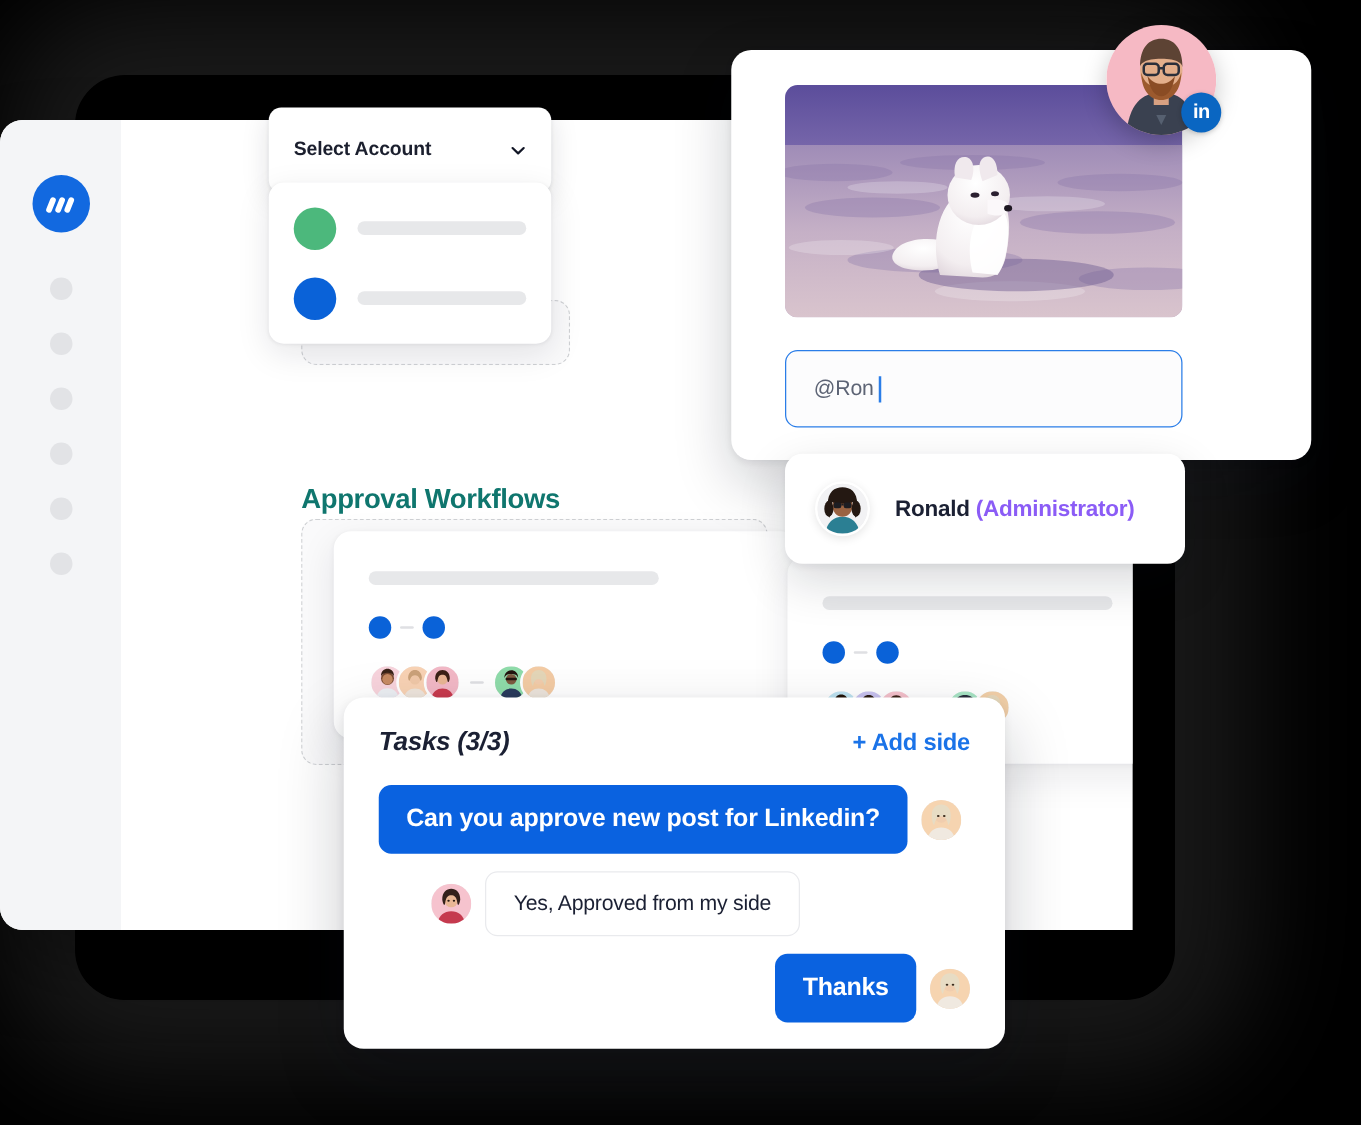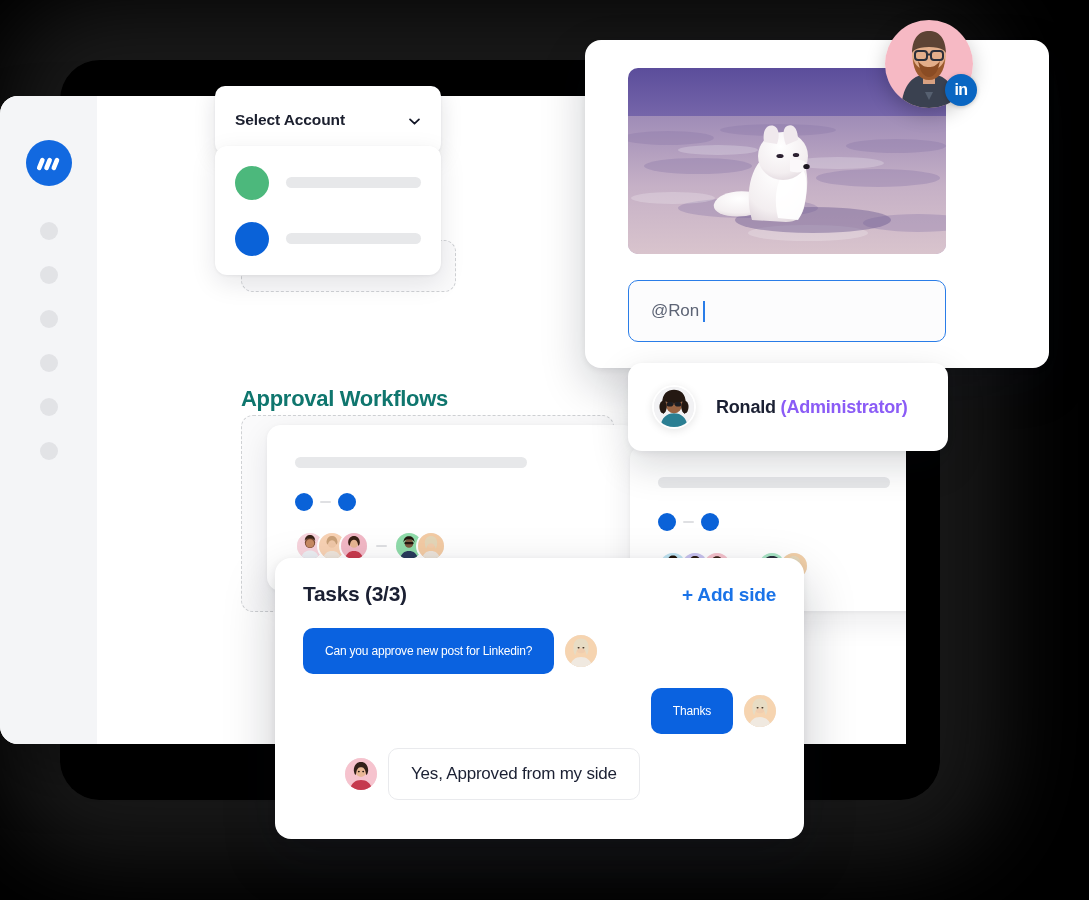--- a/index.html
+++ b/index.html
@@ -163,28 +163,28 @@
   .ms-name .r { font-weight: 700; color: #8b5cf6; }
 
   
   .tasks {
     position: absolute; left: 275px; top: 558px; width: 529px; height: 281px;
     background: #ffffff; border-radius: 16px;
     box-shadow: 0 22px 52px rgba(12,16,30,0.22), 0 2px 8px rgba(12,16,30,0.07);
     padding: 24px 28px;
   }
   .tasks-head { display: flex; align-items: baseline; justify-content: space-between; }
-  .tasks-title { font-size: 21px; font-weight: 700; color: #1b2033; letter-spacing: -0.3px; }
+  .tasks-title { font-size: 21px; font-weight: 700; color: #1b2033; letter-spacing: -0.3px; font-style: italic; }
   .add-task { font-size: 19px; font-weight: 700; color: #1a73e8; letter-spacing: -0.2px; cursor: pointer; }
 
   .msg-row { display: flex; align-items: center; gap: 11px; }
 
   .bubble-blue {
     background: #0a62e0; color: #ffffff; border-radius: 10px;
-    font-size: 12px; font-weight: 400; letter-spacing: -0.2px;
+    font-size: 20px; font-weight: 700; letter-spacing: -0.2px;
     padding: 16px 22px; display: flex; align-items: center;
   }
   .bubble-white {
     background: #ffffff; border: 1px solid #e9eaed; border-radius: 10px;
     color: #1b2033; font-size: 17px; font-weight: 400; letter-spacing: -0.2px;
     padding: 15px 22px; display: flex; align-items: center;
   }
   .r1 { margin-top: 22px; }
   .r2 { margin-top: 14px; padding-left: 42px; }
   .r3 { margin-top: 14px; justify-content: flex-end; }
@@ -484,42 +484,42 @@
             <rect width="40" height="40" fill="#f6d4b0"></rect>
             <circle cx="20" cy="16" r="6.8" fill="#f0cdae"></circle>
             <path d="M6 40c1.6-8.5 7-12.5 14-12.5S32.4 31.5 34 40z" fill="#f0e9e0"></path>
             <path d="M10.5 15.5c0-7.5 4.2-11 9.5-11s9.5 3.5 9.5 11c0 5-1.5 9.5-2.5 9.5-1.5-6.5-3-8.5-7-8.5s-5.5 2-7 8.5c-1 0-2.5-4.5-2.5-9.5z" fill="#e7dcc4"></path>
             <ellipse cx="17" cy="16" rx="1.3" ry="1" fill="#3a2a1c"></ellipse>
             <ellipse cx="23" cy="16" rx="1.3" ry="1" fill="#3a2a1c"></ellipse>
           </svg>
       </div>
     </div>
 
+    <div class="msg-row r2">
+      <div class="avatar" style="width:32px;height:32px;border:none">
+        <svg viewBox="0 0 40 40">
+            <rect width="40" height="40" fill="#f6c3ce"></rect>
+            <circle cx="20" cy="17" r="6.6" fill="#e9b795"></circle>
+            <path d="M6 40c1.6-8.5 7-12.5 14-12.5S32.4 31.5 34 40z" fill="#c53a4e"></path>
+            <path d="M11 16c0-7.5 4-11 9-11s9 3.5 9 11c-1 5.5-2.5 7-3 2.5-1-5.5-3-7-6-7s-5 1.5-6 7c-.5 4.5-2 3-3-2.5z" fill="#33201a"></path>
+            <ellipse cx="17.3" cy="17" rx="1.2" ry="1" fill="#2a1a12"></ellipse>
+            <ellipse cx="22.7" cy="17" rx="1.2" ry="1" fill="#2a1a12"></ellipse>
+          </svg>
+      </div>
+      <div class="bubble-white">Yes, Approved from my side</div>
+    </div>
+
     <div class="msg-row r3">
       <div class="bubble-blue">Thanks</div>
       <div class="avatar" style="width:32px;height:32px;border:none">
         <svg viewBox="0 0 40 40">
             <rect width="40" height="40" fill="#f6d4b0"></rect>
             <circle cx="20" cy="16" r="6.8" fill="#f0cdae"></circle>
             <path d="M6 40c1.6-8.5 7-12.5 14-12.5S32.4 31.5 34 40z" fill="#f0e9e0"></path>
             <path d="M10.5 15.5c0-7.5 4.2-11 9.5-11s9.5 3.5 9.5 11c0 5-1.5 9.5-2.5 9.5-1.5-6.5-3-8.5-7-8.5s-5.5 2-7 8.5c-1 0-2.5-4.5-2.5-9.5z" fill="#e7dcc4"></path>
             <ellipse cx="17" cy="16" rx="1.3" ry="1" fill="#3a2a1c"></ellipse>
             <ellipse cx="23" cy="16" rx="1.3" ry="1" fill="#3a2a1c"></ellipse>
           </svg>
       </div>
     </div>
-
-    <div class="msg-row r2">
-      <div class="avatar" style="width:32px;height:32px;border:none">
-        <svg viewBox="0 0 40 40">
-            <rect width="40" height="40" fill="#f6c3ce"></rect>
-            <circle cx="20" cy="17" r="6.6" fill="#e9b795"></circle>
-            <path d="M6 40c1.6-8.5 7-12.5 14-12.5S32.4 31.5 34 40z" fill="#c53a4e"></path>
-            <path d="M11 16c0-7.5 4-11 9-11s9 3.5 9 11c-1 5.5-2.5 7-3 2.5-1-5.5-3-7-6-7s-5 1.5-6 7c-.5 4.5-2 3-3-2.5z" fill="#33201a"></path>
-            <ellipse cx="17.3" cy="17" rx="1.2" ry="1" fill="#2a1a12"></ellipse>
-            <ellipse cx="22.7" cy="17" rx="1.2" ry="1" fill="#2a1a12"></ellipse>
-          </svg>
-      </div>
-      <div class="bubble-white">Yes, Approved from my side</div>
-    </div>
   </div>
 
 </div>
 
 </body></html>

